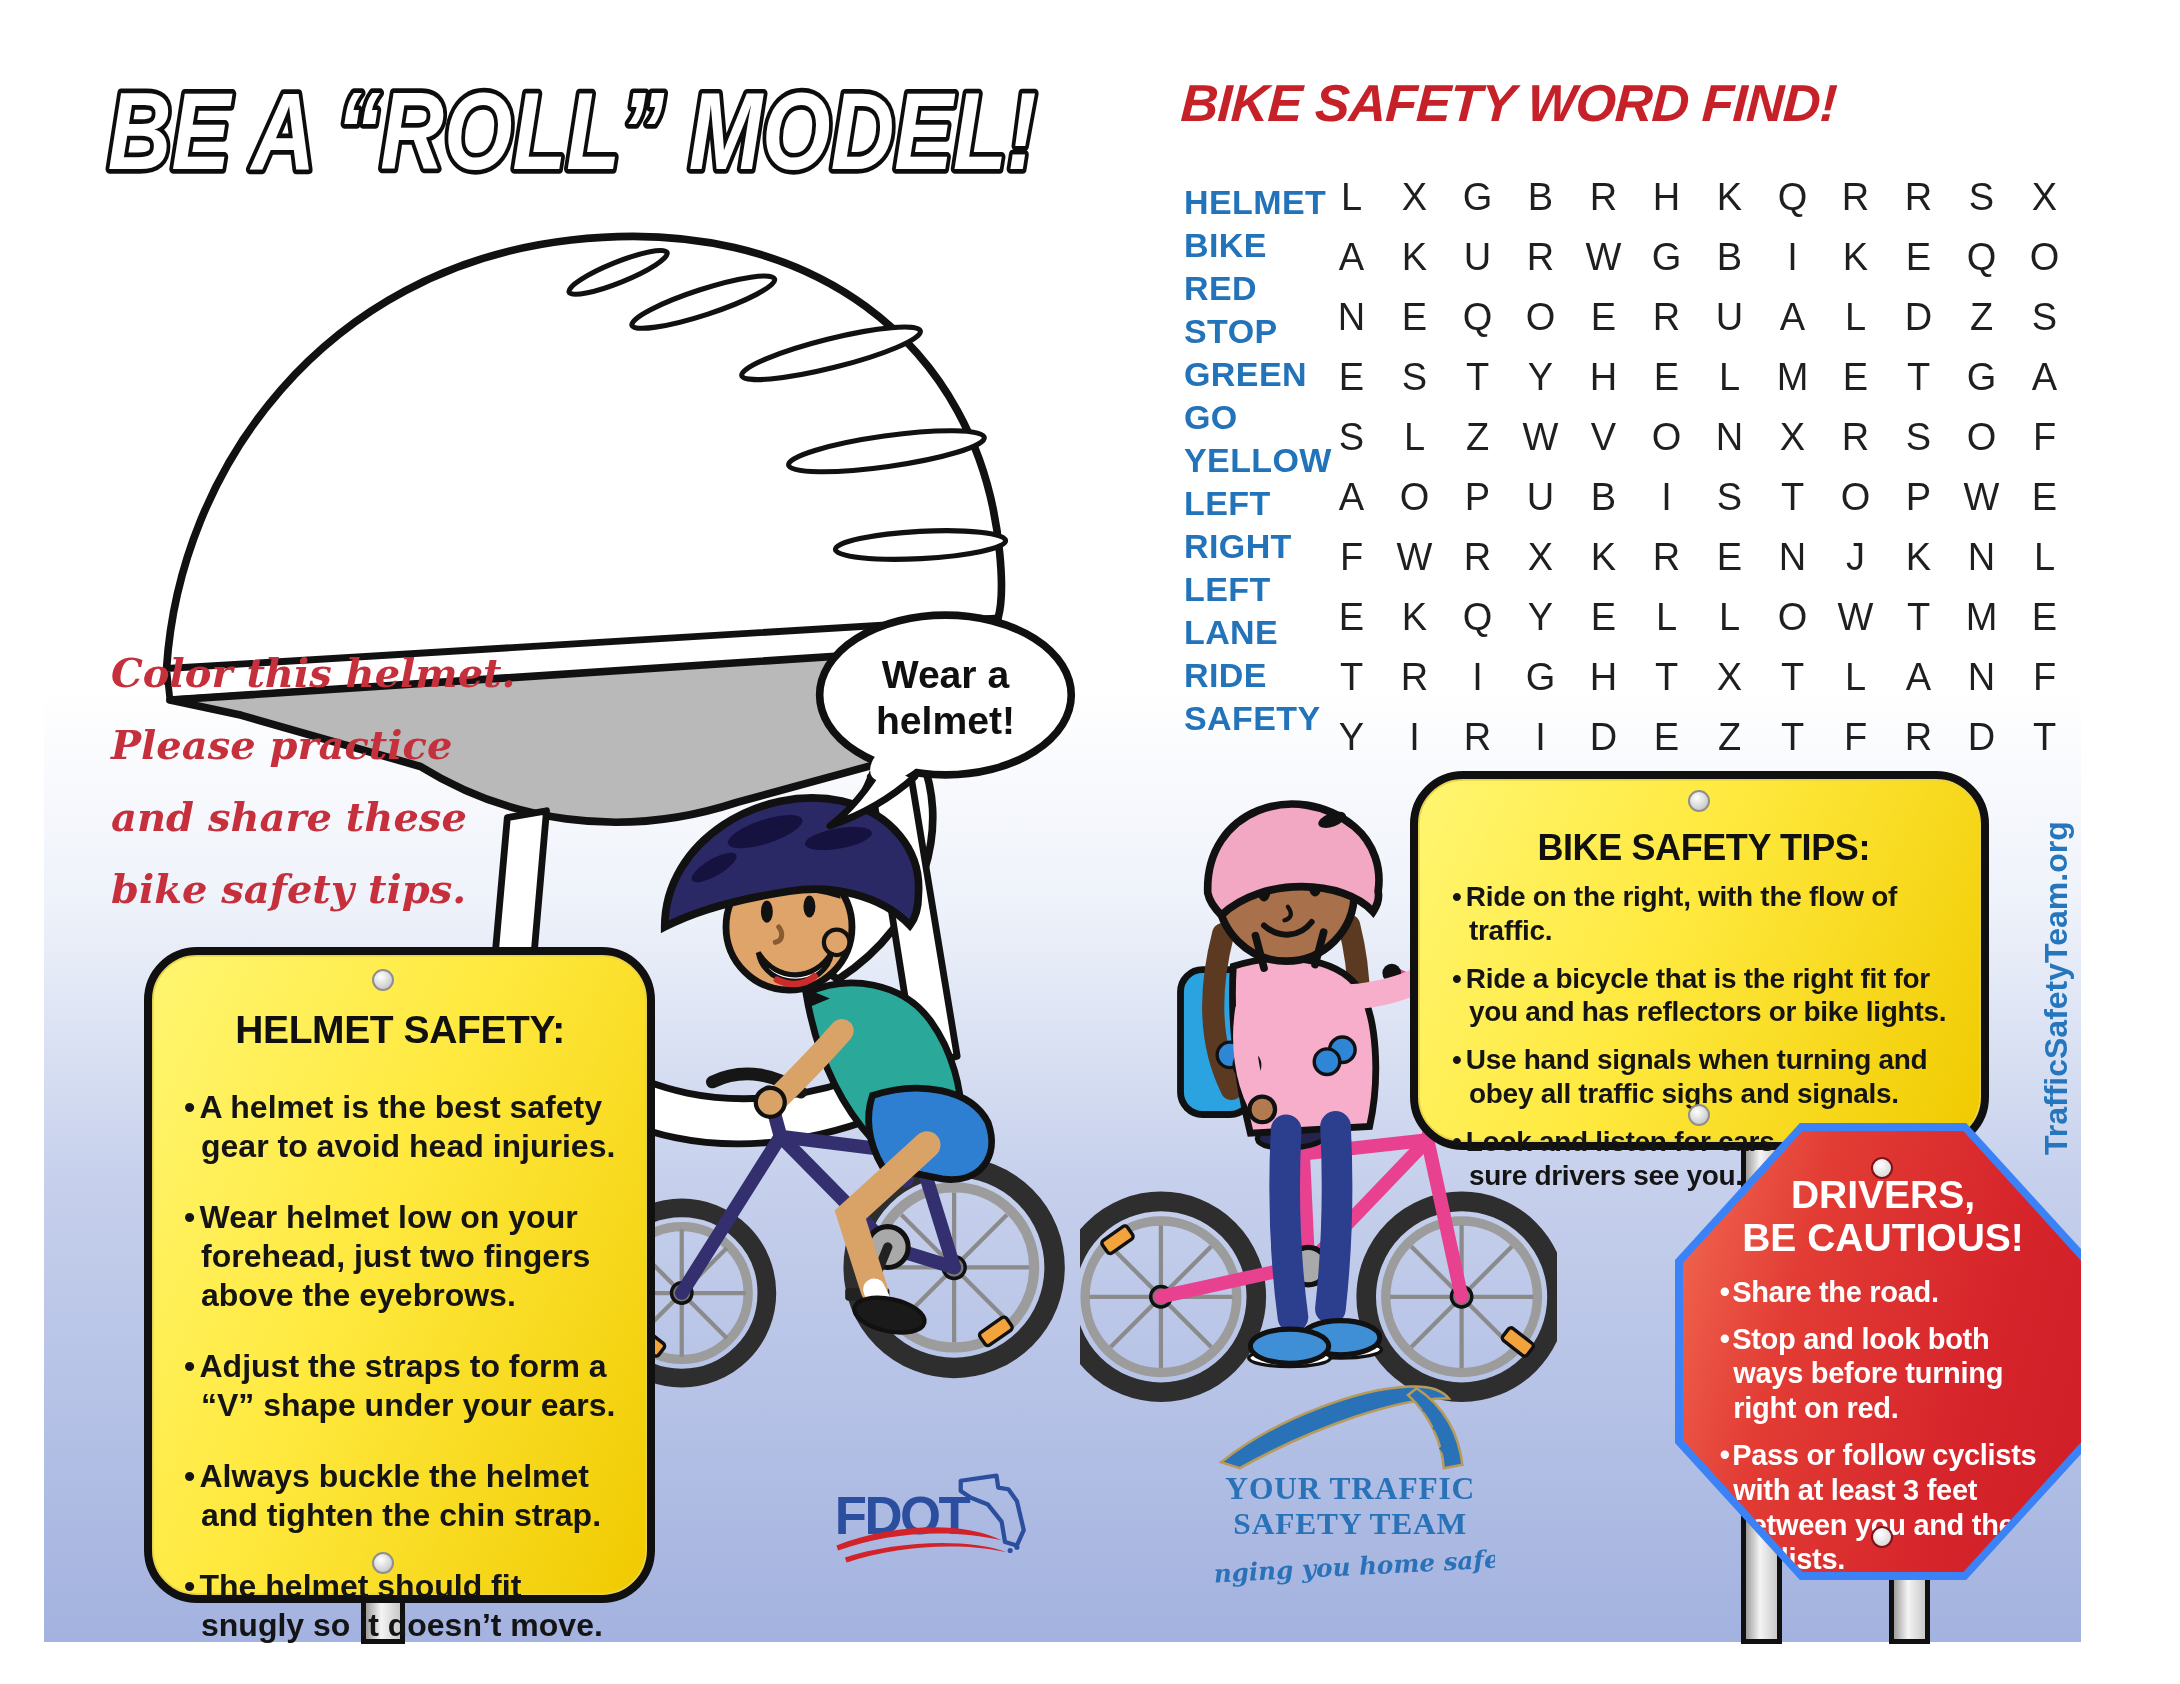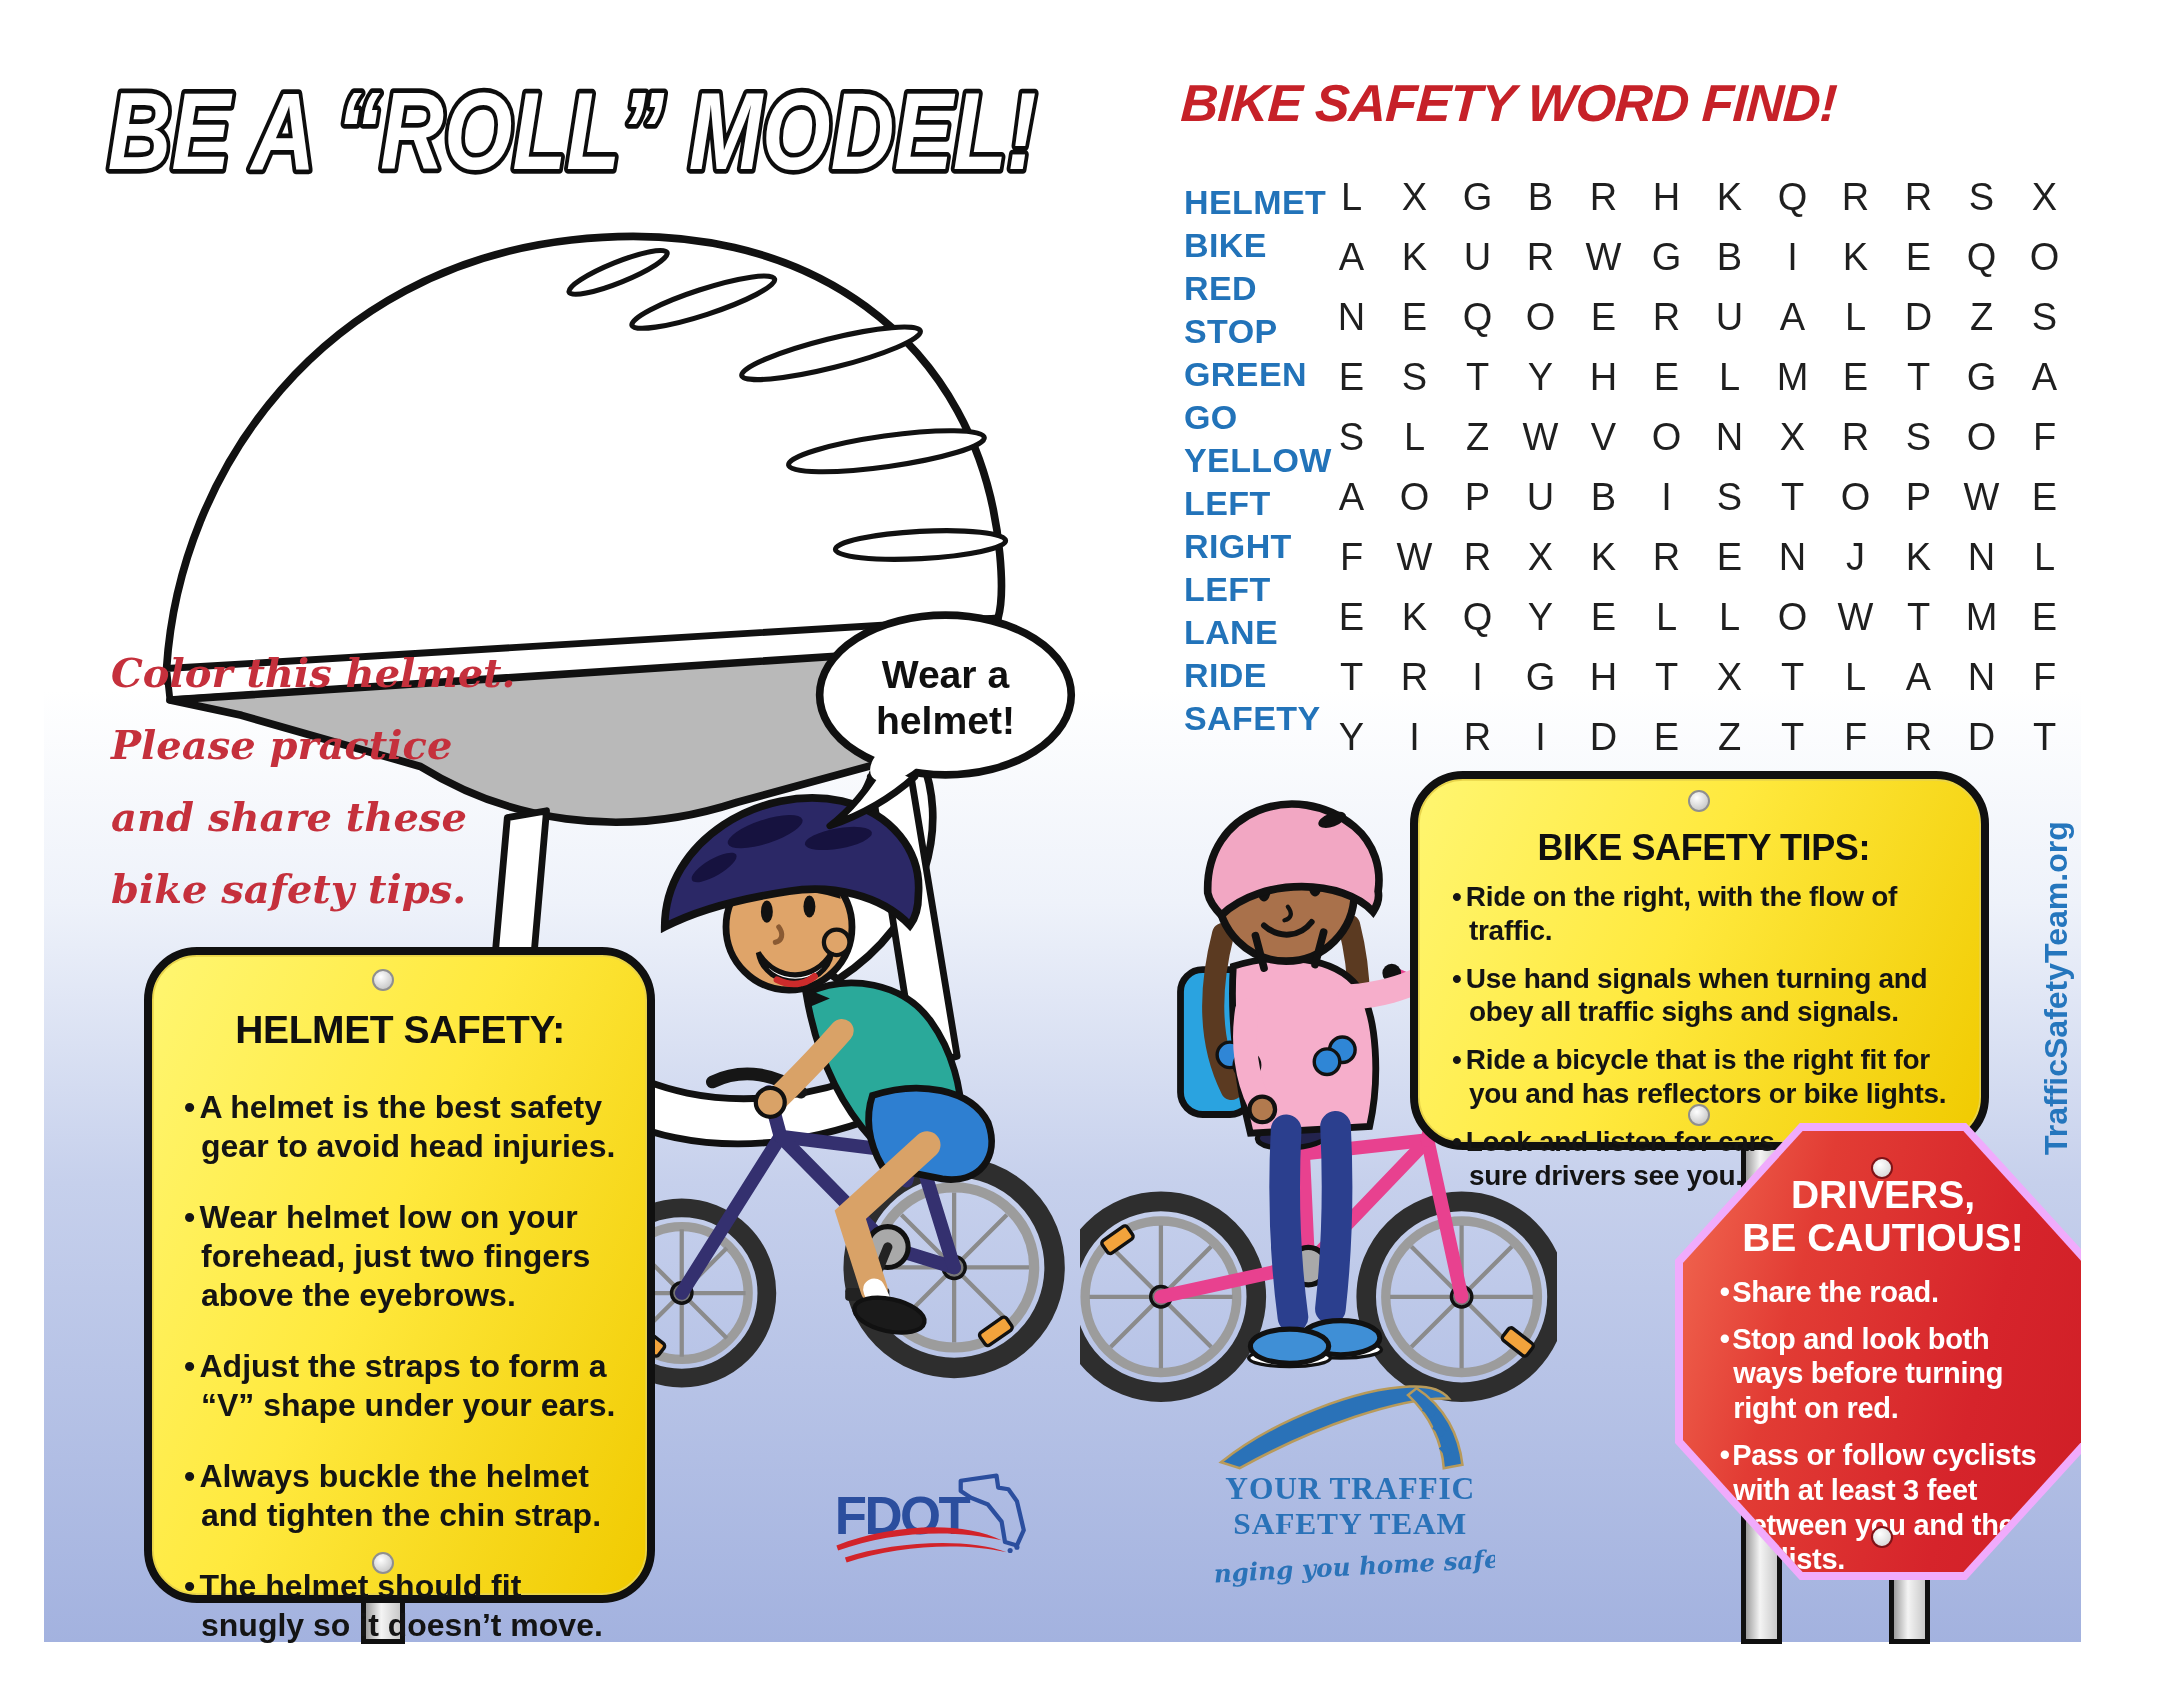--- a/index.html
+++ b/index.html
@@ -32,21 +32,21 @@
   .ysign li{padding-left:17px;text-indent:-17px;font-weight:bold;}
   .ysign li::before{content:"•";margin-right:4.3px;}
   .helmet-sign{left:144px;top:947px;width:511px;height:656px;z-index:3;padding:53px 31px 17px 32px;}
   .helmet-sign h2{font-size:39px;font-weight:800;margin-bottom:36px;}
   .helmet-sign ul{display:flex;flex-direction:column;gap:32px;font-size:32px;line-height:1.22;}
   .tips-sign{left:1410px;top:771px;width:579px;height:379px;z-index:3;padding:48px 25.6px 0 34px;}
   .tips-sign h2{font-size:36px;font-weight:800;margin-bottom:11px;}
   .tips-sign ul{display:flex;flex-direction:column;gap:14.5px;font-size:28px;line-height:1.2;letter-spacing:-0.3px;}
   
   .octa{clip-path:polygon(30% 0%,70% 0%,100% 30%,100% 70%,70% 100%,30% 100%,0% 70%,0% 30%);}
-  .stop-sign{left:1675px;top:1123px;width:416px;height:457px;z-index:4;background:#f0abfc;}
+  .stop-sign{left:1675px;top:1123px;width:416px;height:457px;z-index:4;background:#3b82f6;}
   .stop-inner{position:absolute;left:7.7px;top:7.7px;right:7.7px;bottom:7.7px;
               background:linear-gradient(105deg,#f26a52 0%,#e23c34 30%,#d6242b 70%,#cf1e26 100%);}
   .stop-sign h2{margin:43px 0 15.3px 0;text-align:center;color:#ffffff;font-size:39px;line-height:1.1;font-weight:800;}
   .stop-sign ul{list-style:none;margin:0;padding:0 37px;color:#ffffff;font-weight:600;
                 display:flex;flex-direction:column;gap:12px;font-size:29px;line-height:1.2;letter-spacing:-0.3px;}
   .stop-sign li{padding-left:13.6px;text-indent:-13.6px;}
   .stop-sign li::before{content:"•";margin-right:2.6px;}
   
   .post{position:absolute;z-index:2;background:linear-gradient(90deg,#9d9d9d 0%,#f4f4f4 45%,#c9c9c9 100%);
         border:5.1px solid #101010;box-sizing:border-box;}
@@ -374,22 +374,22 @@
       </ul>
   </div>
   <div class="bolt" style="left:372px;top:969px;"></div>
   <div class="bolt" style="left:372px;top:1552px;"></div>
 
   <div class="ysign tips-sign">
     <h2>BIKE SAFETY TIPS:</h2>
     <ul>
 
     <li>Ride on the right, with the flow of traffic.</li>
+        <li>Ride a bicycle that is the right fit for you and has reflectors or bike lights.</li>
         <li>Use hand signals when turning and obey all traffic sighs and signals.</li>
-        <li>Ride a bicycle that is the right fit for you and has reflectors or bike lights.</li>
         <li>Look and listen for cars, and make sure drivers see you.</li>
       </ul>
   </div>
   <div class="bolt" style="left:1688px;top:790px;"></div>
   <div class="bolt" style="left:1688px;top:1104px;"></div>
 
   <div class="abs octa stop-sign">
     <div class="octa stop-inner">
       <h2>
         <span>DRIVERS,</span><br>

